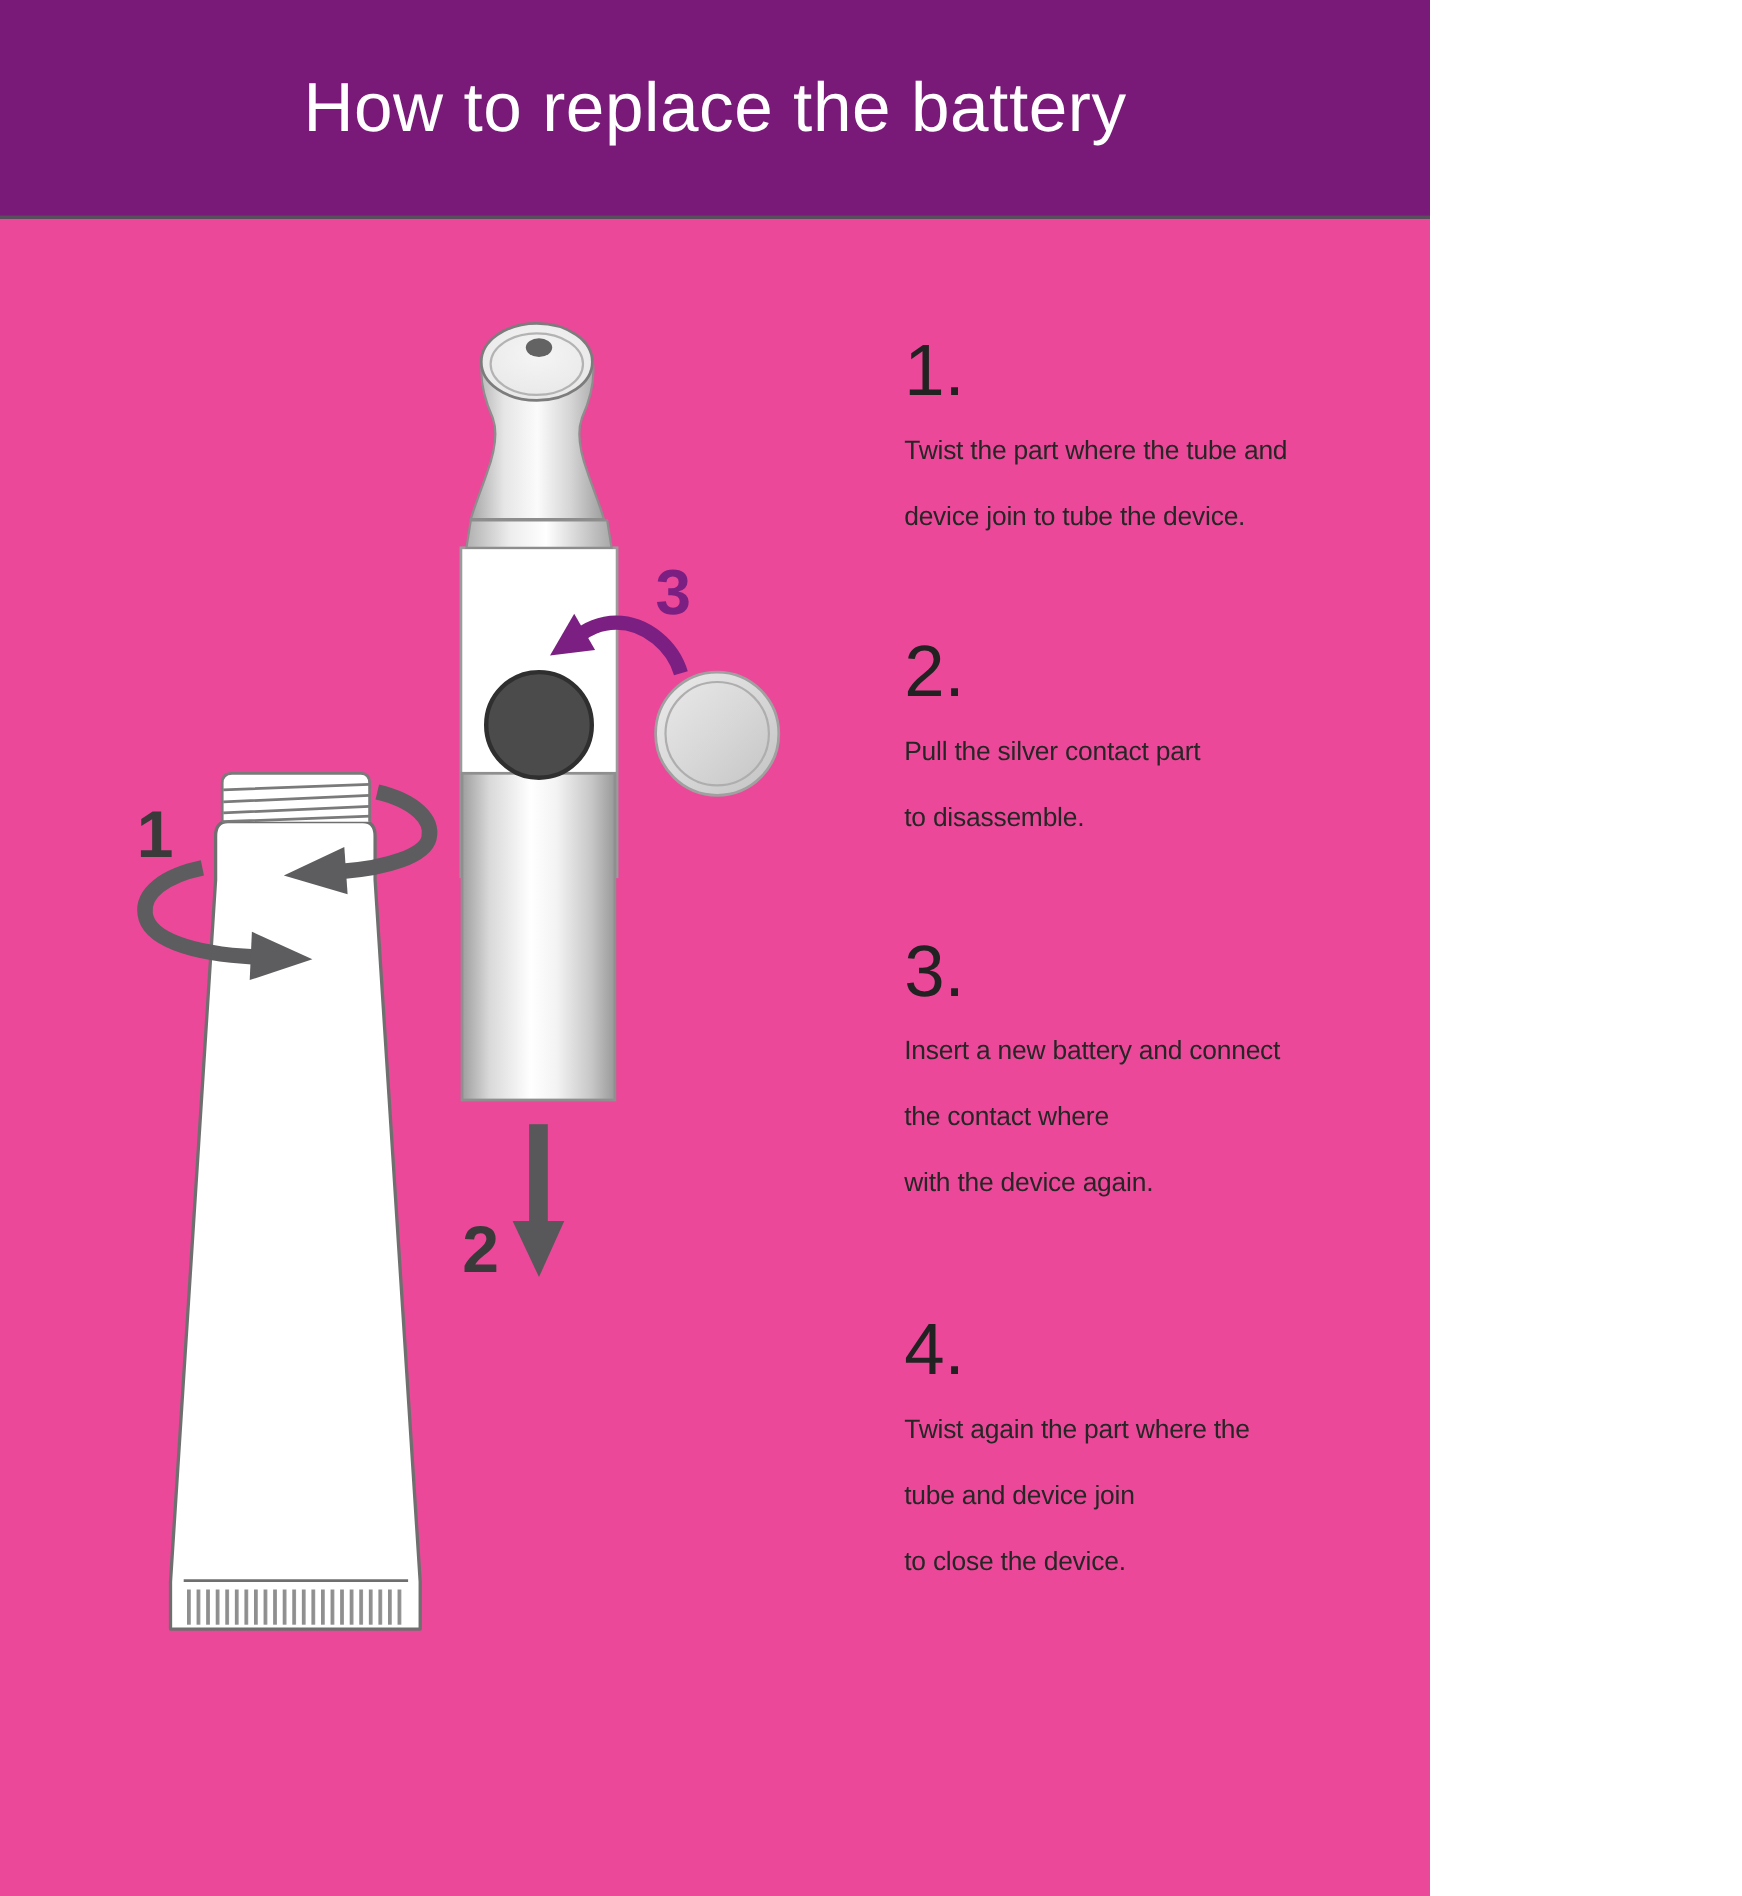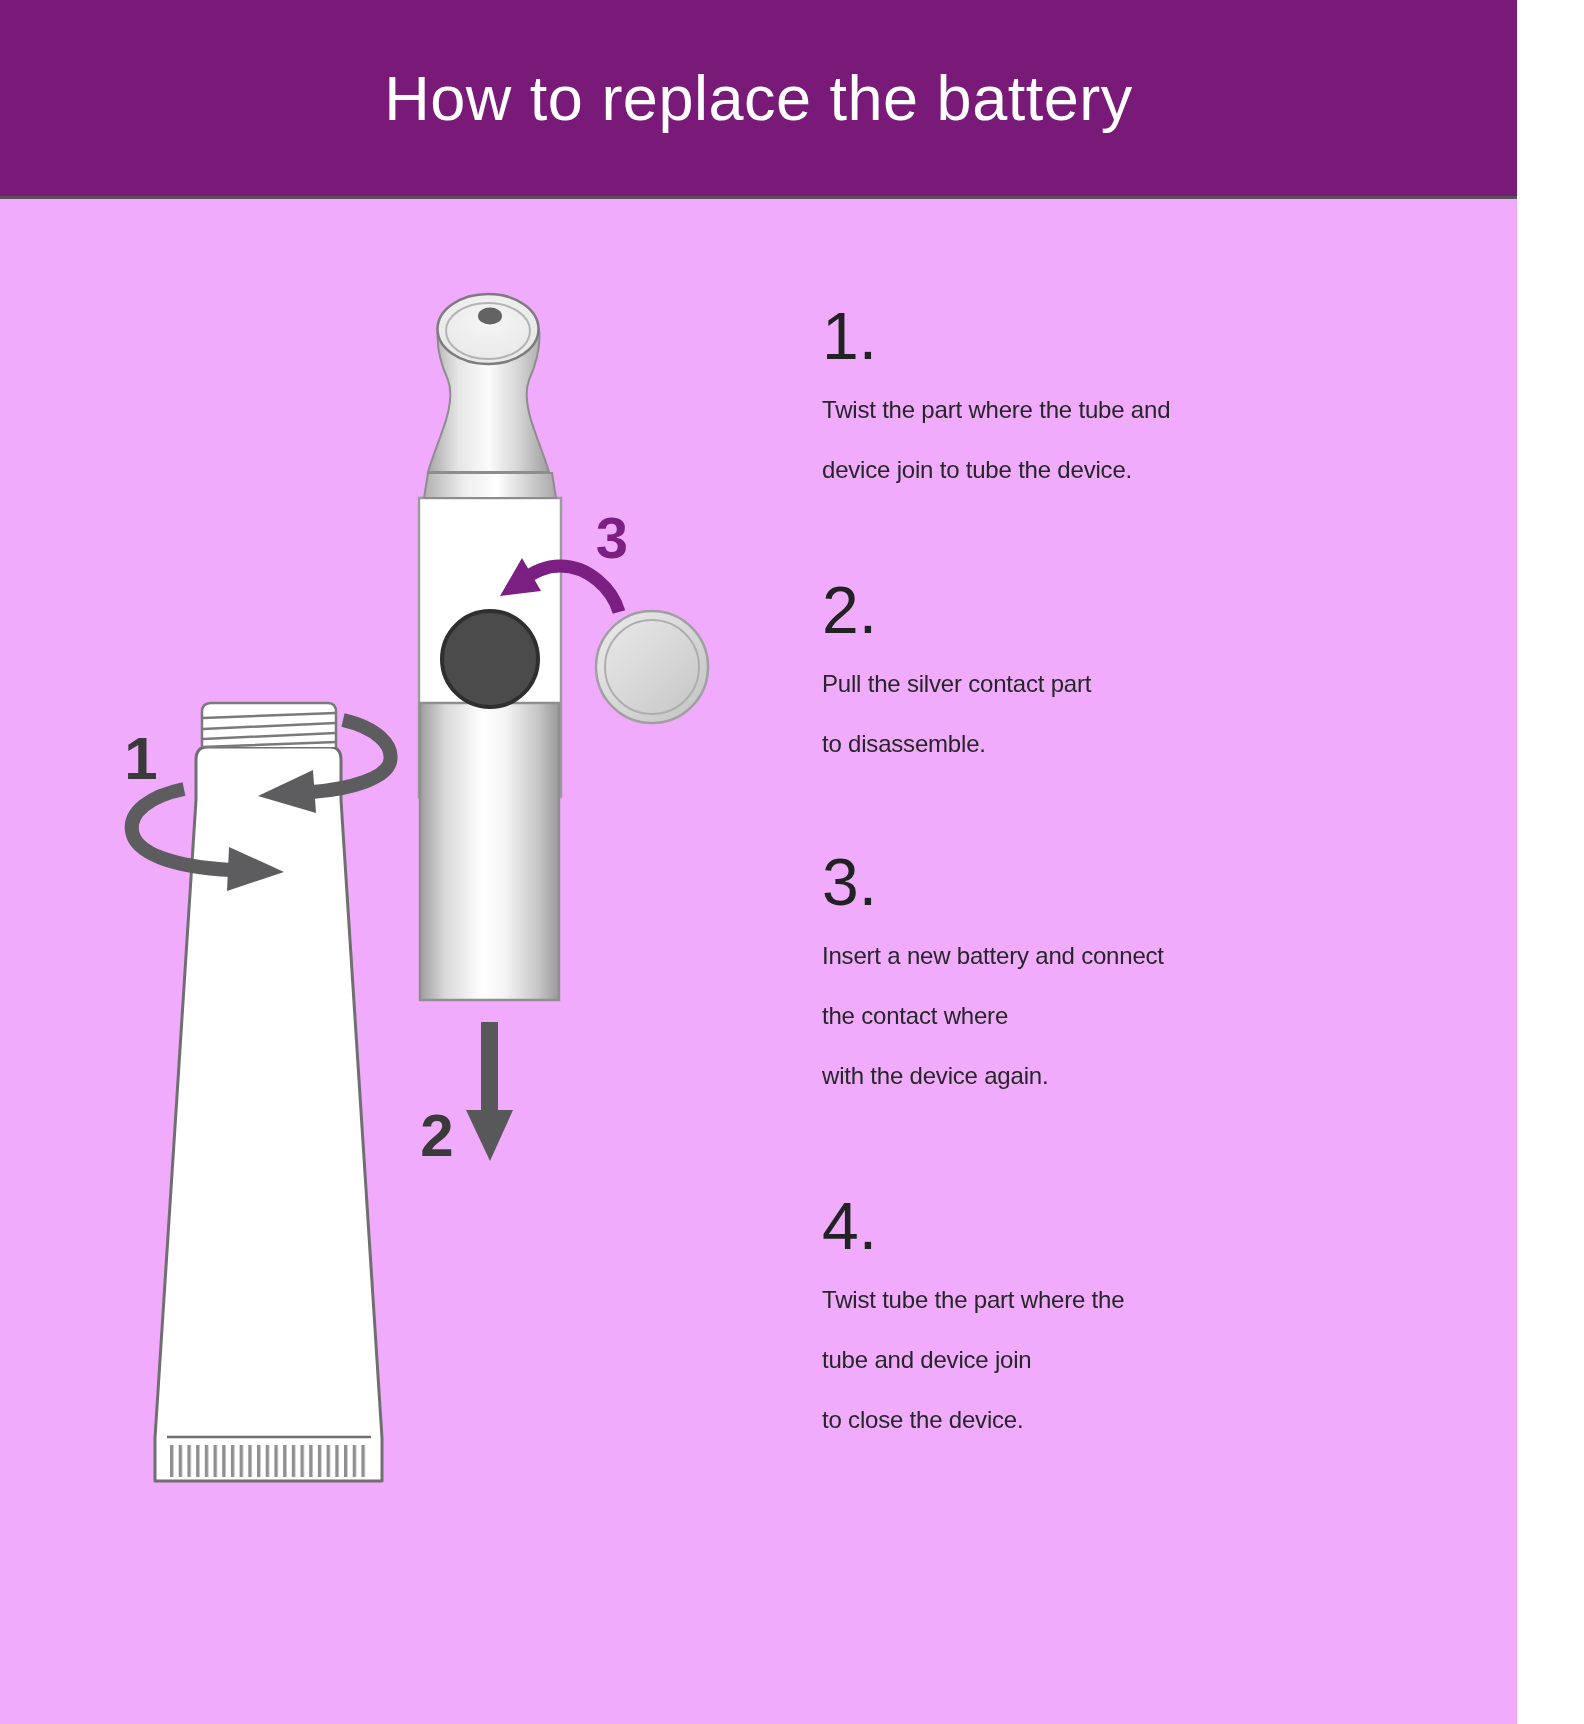--- a/index.html
+++ b/index.html
@@ -1,20 +1,20 @@
 <!DOCTYPE html>
 <html><head>
 <meta charset="utf-8">
 <style>
   html,body{margin:0;padding:0;background:#ffffff;}
   .canvas{
     position:relative;
-    width:1517px;
+    width:1300px;
     height:1724px;
-    background:#f0abfc;
+    background:#ec4899;
     overflow:hidden;
     font-family:"Liberation Sans", sans-serif;
   }
   .banner{
     position:absolute;
     left:0; top:0;
     width:100%;
     height:196px;
     background:#7a1a78;
     border-bottom:3px solid #56505a;
@@ -178,18 +178,18 @@
 
   <div class="step step3">
     <div class="step-number">3.</div>
     <div class="step-line">Insert a new battery and connect</div>
     <div class="step-line">the contact where</div>
     <div class="step-line">with the device again.</div>
   </div>
 
   <div class="step step4">
     <div class="step-number">4.</div>
-    <div class="step-line">Twist tube the part where the</div>
+    <div class="step-line">Twist again the part where the</div>
     <div class="step-line">tube and device join</div>
     <div class="step-line">to close the device.</div>
   </div>
 
 </div>
 
 </body></html>

